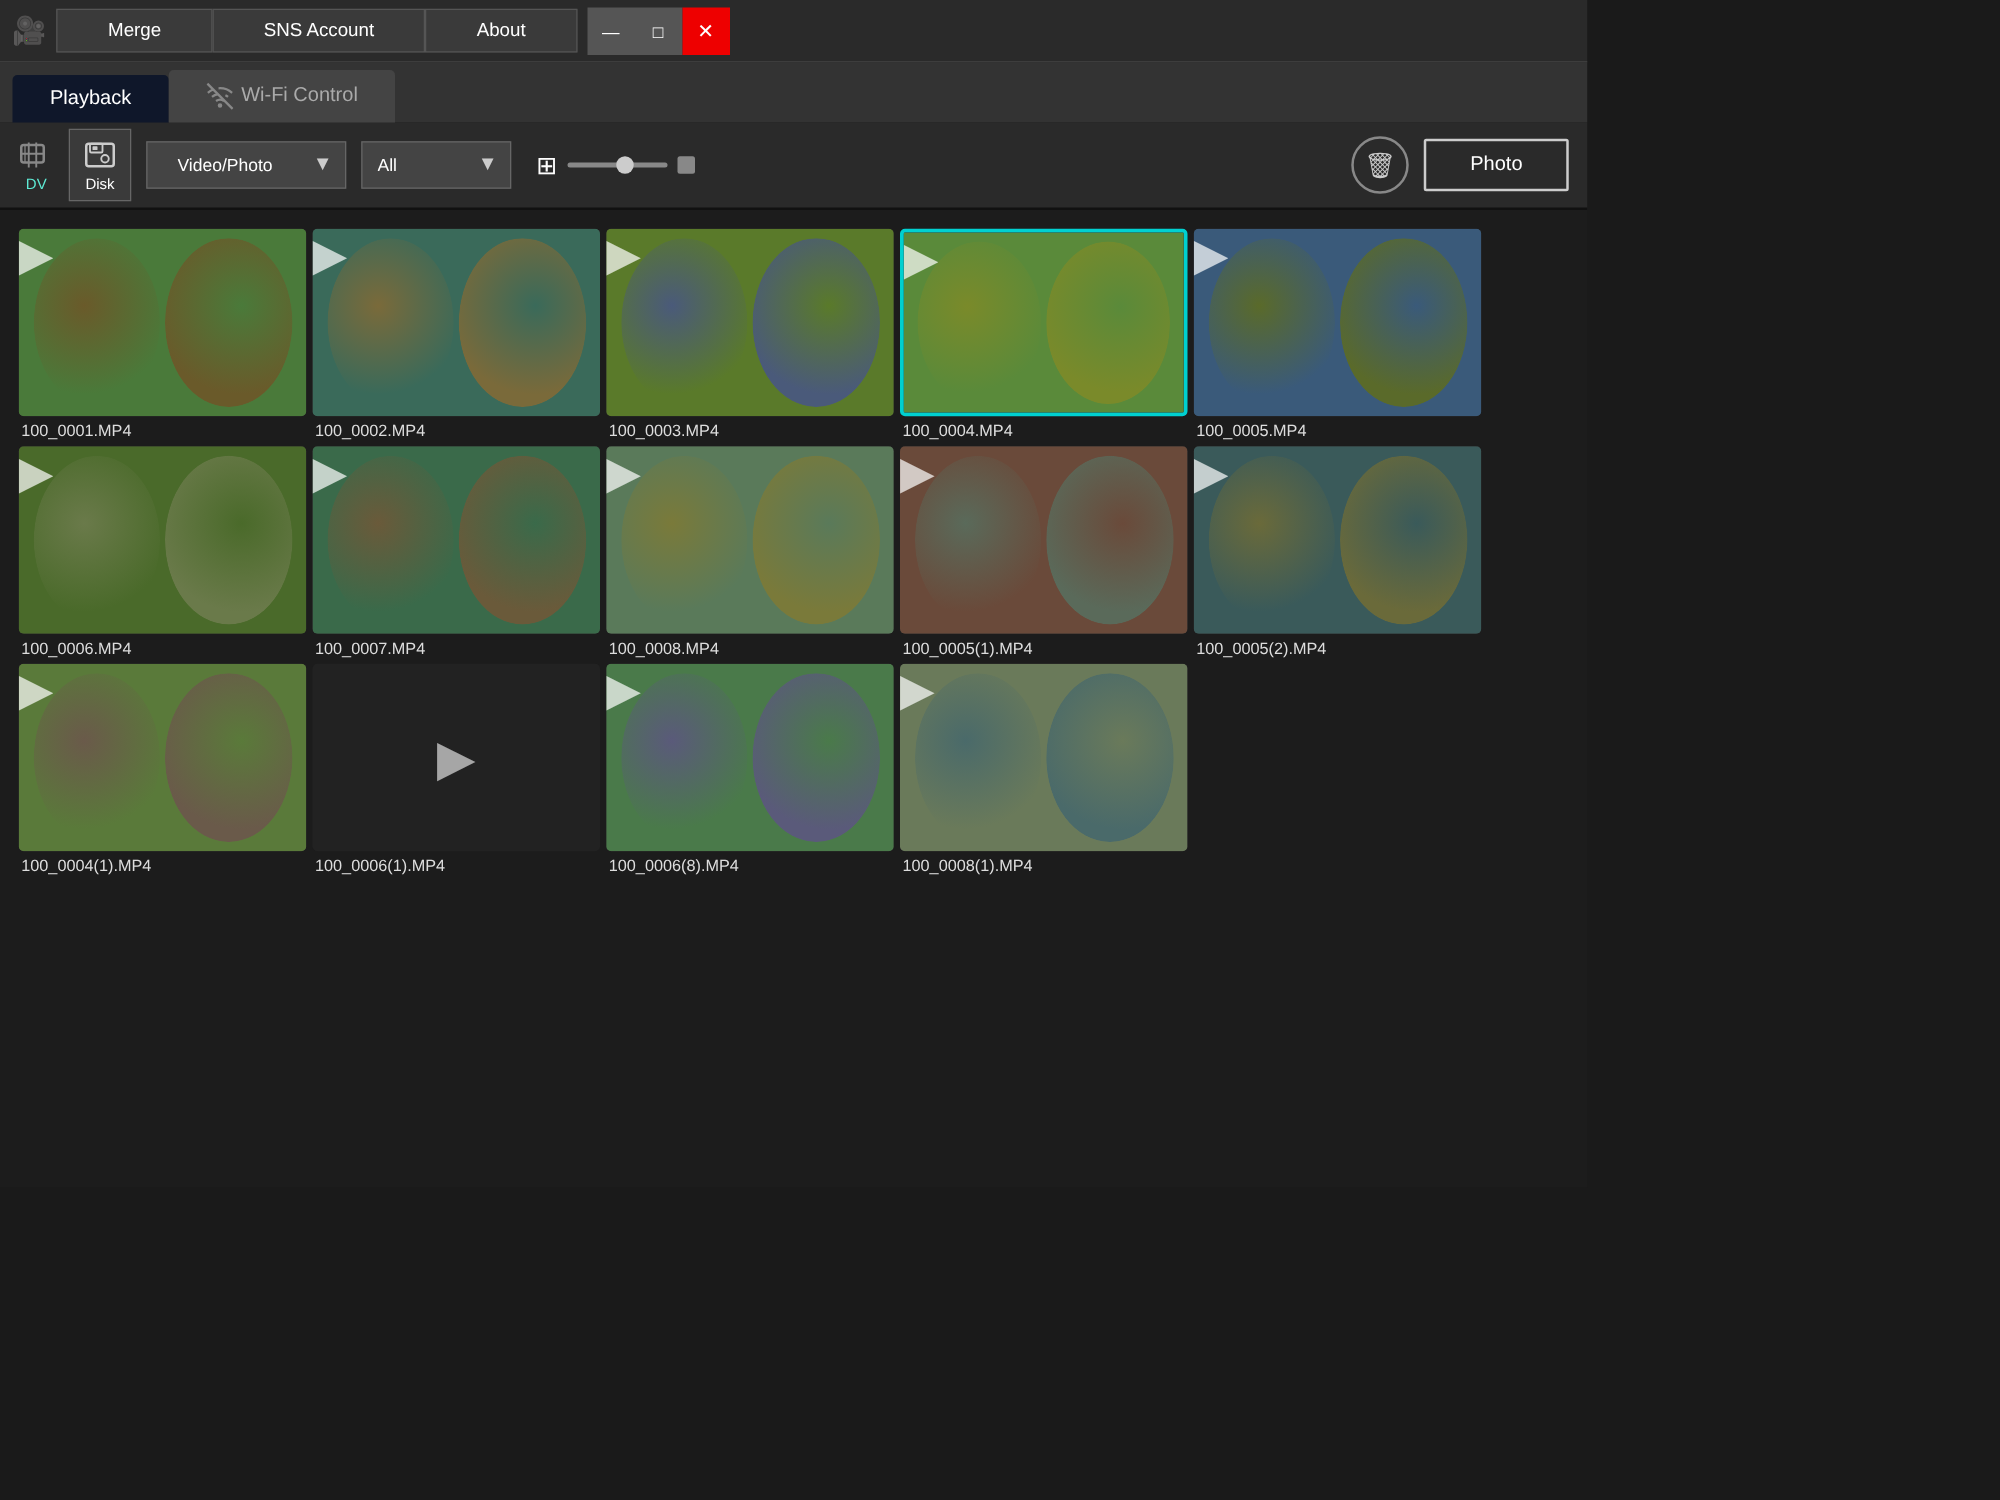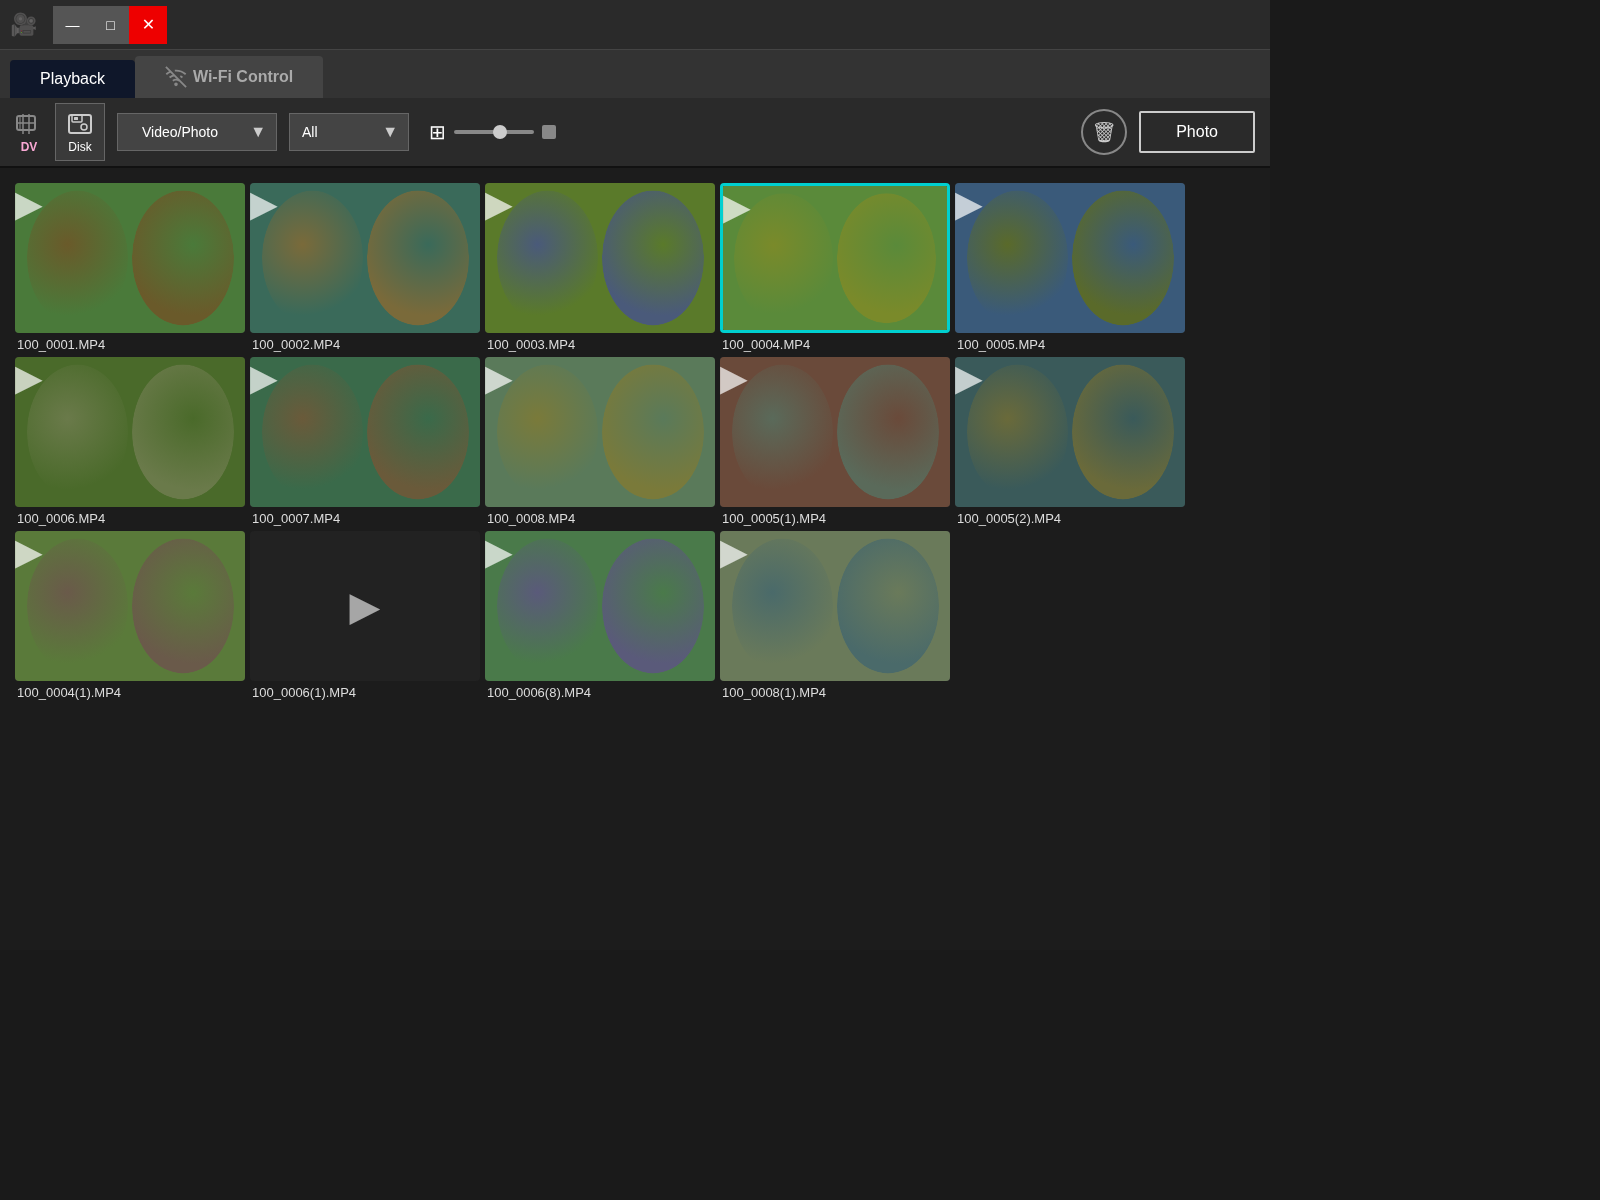--- a/index.html
+++ b/index.html
@@ -64,21 +64,20 @@
       color: #fff;
     }
     .tab.inactive {
       background: #444;
       color: #aaa;
     }
     #wifi-tab {
       display: flex;
       align-items: center;
       gap: 6px;
-      font-weight: bold;
     }
 
     
     #toolbar {
       background: #2a2a2a;
       height: 70px;
       display: flex;
       align-items: center;
       padding: 0 15px;
       gap: 12px;
@@ -233,20 +232,25 @@
       width: 100%;
       height: 100%;
       border-radius: 50%;
     }
   </style>
 </head>
 <body>
 
 <div id="titlebar">
   <span style="font-size:22px;margin-right:8px;">🎥</span>
+  <div style="display:flex;gap:0;">
+    <button class="nav-btn">Merge</button>
+    <button class="nav-btn">SNS Account</button>
+    <button class="nav-btn">About</button>
+  </div>
   <div id="window-controls" style="display:flex;margin-left:8px;">
     <button class="win-btn" id="btn-min">—</button>
     <button class="win-btn" id="btn-max">□</button>
     <button class="win-btn" id="btn-close">✕</button>
   </div>
 </div>
 
 <div id="tabbar">
   <div class="tab active">
     <span>Playback</span>
@@ -267,21 +271,21 @@
 
 <div id="toolbar">
   <div id="dv-btn">
     <svg width="28" height="28" viewBox="0 0 28 28" fill="none">
       <rect x="2" y="6" width="18" height="14" rx="2" stroke="#888" stroke-width="2"></rect>
       <line x1="8" y1="4" x2="8" y2="24" stroke="#888" stroke-width="1.5"></line>
       <line x1="14" y1="4" x2="14" y2="24" stroke="#888" stroke-width="1.5"></line>
       <line x1="2" y1="13" x2="20" y2="13" stroke="#888" stroke-width="1.5"></line>
       <line x1="5" y1="6" x2="5" y2="20" stroke="#888" stroke-width="1"></line>
     </svg>
-    <span style="color:#f9a8d4;font-size:12px;font-weight:bold;">DV</span>
+    <span style="color:#5eead4;font-size:12px;">DV</span>
   </div>
 
   <div id="disk-btn">
     <svg width="28" height="28" viewBox="0 0 28 28" fill="none">
       <rect x="3" y="5" width="22" height="18" rx="2" stroke="#ccc" stroke-width="2"></rect>
       <rect x="6" y="5" width="10" height="7" rx="1" stroke="#ccc" stroke-width="1.5"></rect>
       <circle cx="18" cy="17" r="3" stroke="#ccc" stroke-width="1.5"></circle>
       <rect x="8" y="7" width="4" height="3" rx="0.5" fill="#ccc"></rect>
     </svg>
     <span style="color:#fff;font-size:12px;">Disk</span>

